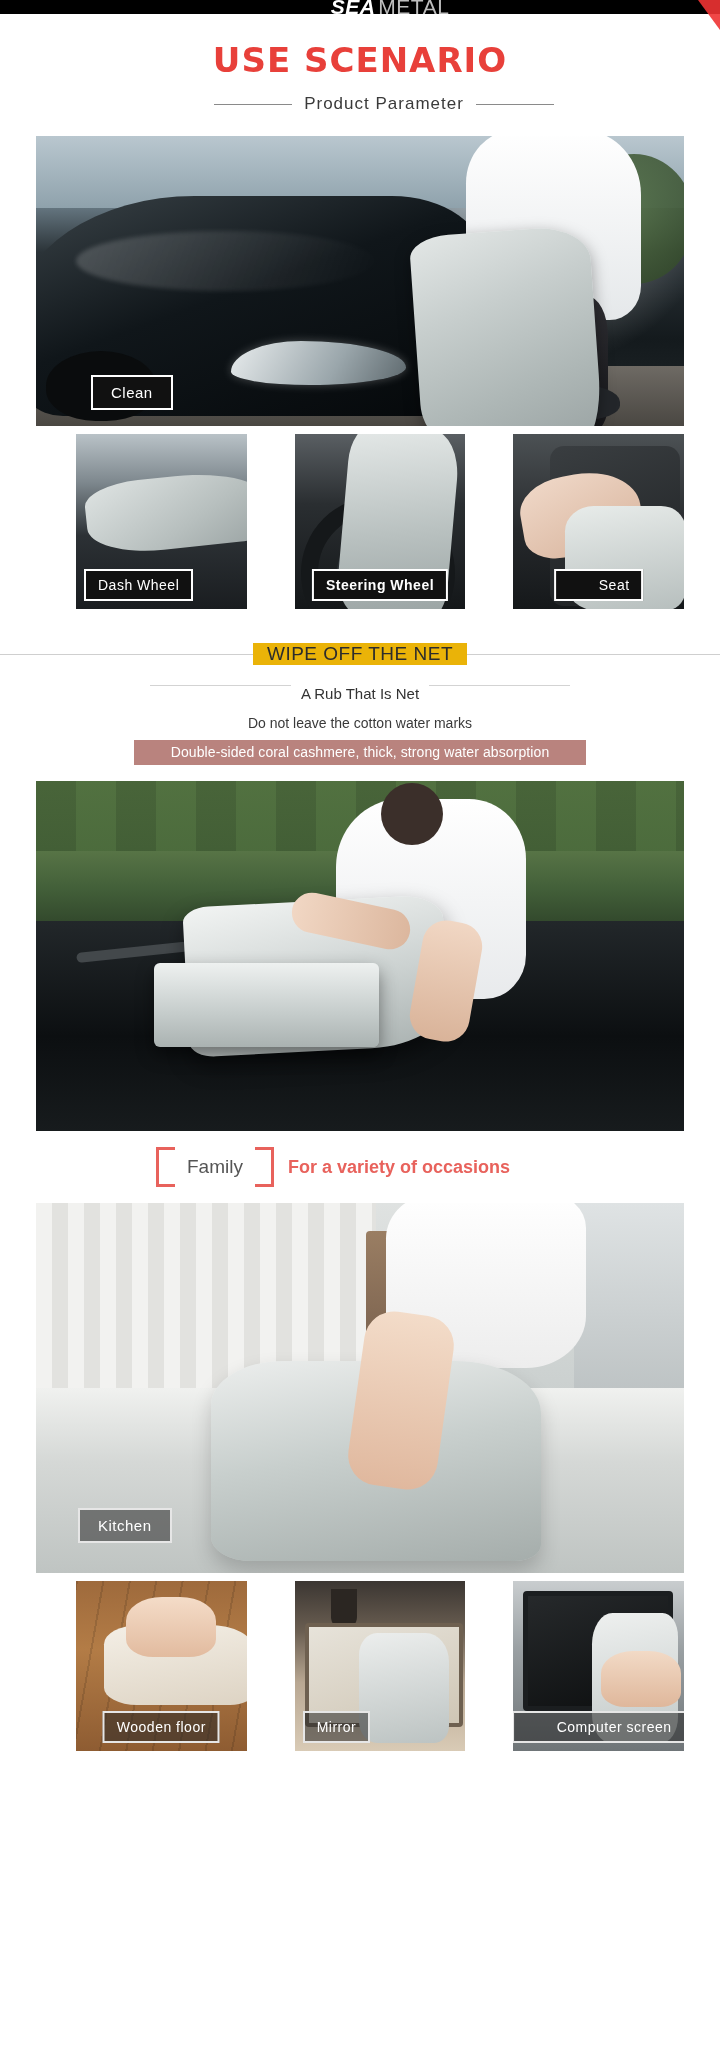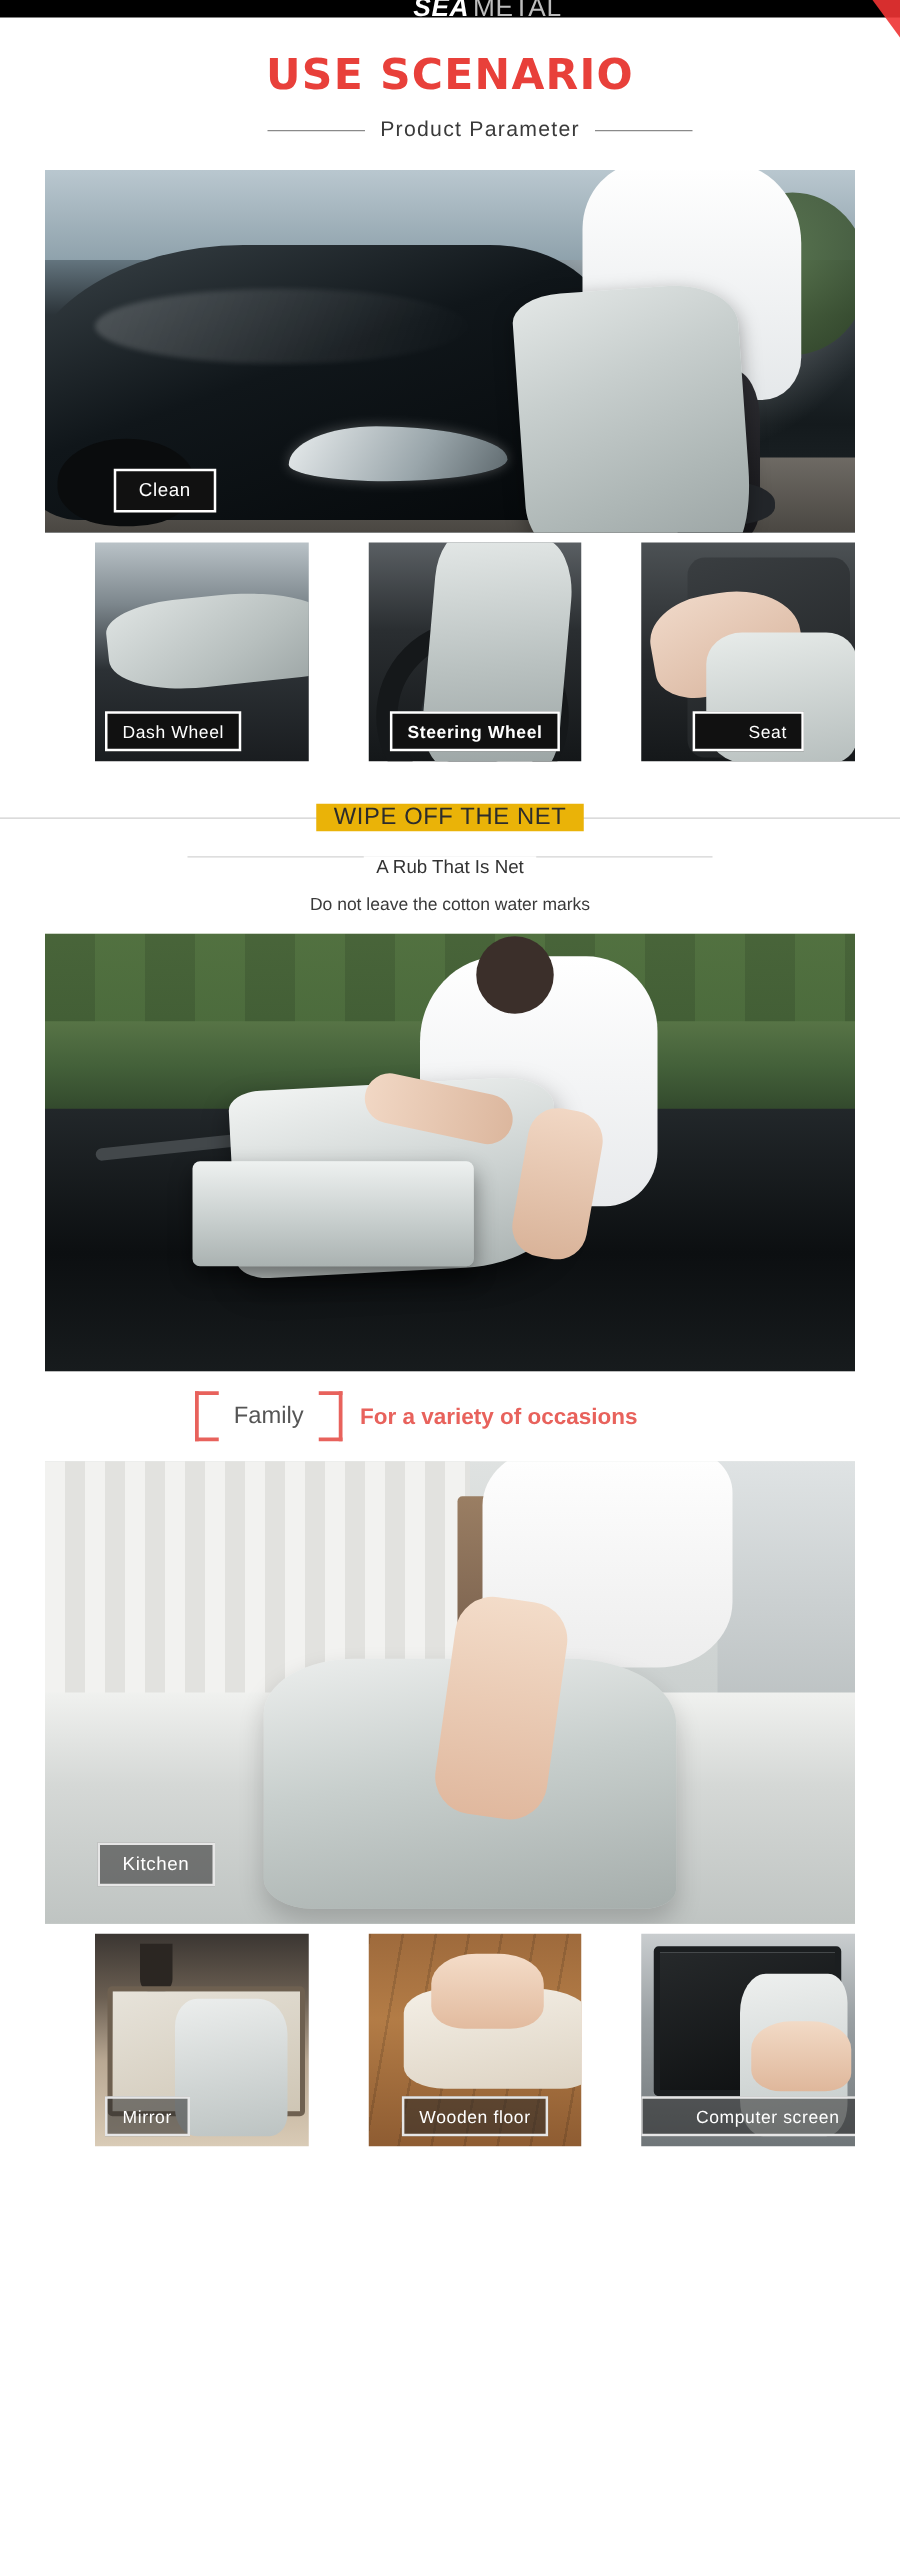--- a/index.html
+++ b/index.html
@@ -554,20 +554,21 @@
   <div class="sec2">
     <div class="h2-row">
       <div class="h2-rule"></div>
       <span class="h2-title">WIPE OFF THE NET</span>
     </div>
     <div class="h2-sub-wrap">
       <div class="h2-sub-rule"></div>
       <span class="h2-sub">A Rub That Is Net</span>
     </div>
     <div class="h2-note">Do not leave the cotton water marks</div>
+    <div class="h2-band">Double-sided coral cashmere, thick, strong water absorption</div>
 
     <div class="photo hero2">
       <div class="grass"></div>
       <div class="trees"></div>
       <div class="hood"></div>
       <div class="wiper"></div>
       <div class="person"></div>
       <div class="head"></div>
       <div class="towel-spread"></div>
       <div class="towel-fold"></div>
@@ -590,31 +591,31 @@
       <div class="cupC"></div>
       <div class="fridge"></div>
       <div class="counter"></div>
       <div class="sleeve"></div>
       <div class="towel3"></div>
       <div class="arm3"></div>
       <div class="caption light">Kitchen</div>
     </div>
 
     <div class="thumbs thumbs2">
+      <div class="photo thumb thumb2 t-floor center">
+        <div class="planks"></div>
+        <div class="cloth4"></div>
+        <div class="hand"></div>
+        <div class="caption light">Wooden floor</div>
+      </div>
       <div class="photo thumb thumb2 t-mirror left">
         <div class="lamp"></div>
         <div class="mir"></div>
         <div class="cloth3"></div>
         <div class="caption light">Mirror</div>
-      </div>
-      <div class="photo thumb thumb2 t-floor center">
-        <div class="planks"></div>
-        <div class="cloth4"></div>
-        <div class="hand"></div>
-        <div class="caption light">Wooden floor</div>
       </div>
       <div class="photo thumb thumb2 t-screen right">
         <div class="monitor"></div>
         <div class="cloth5"></div>
         <div class="hand2"></div>
         <div class="caption light">Computer screen</div>
       </div>
     </div>
   </div>
 

